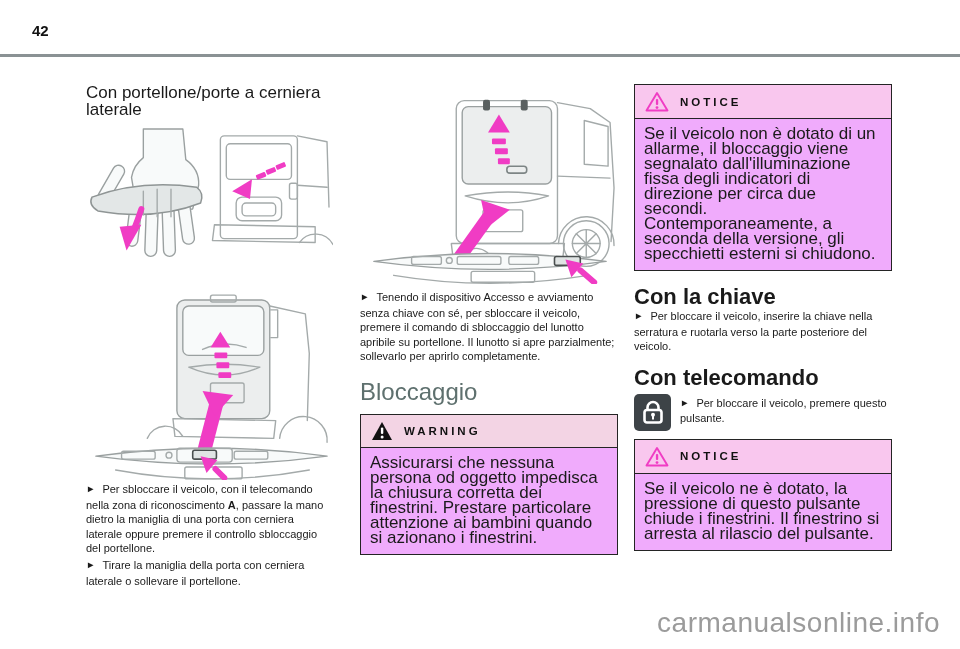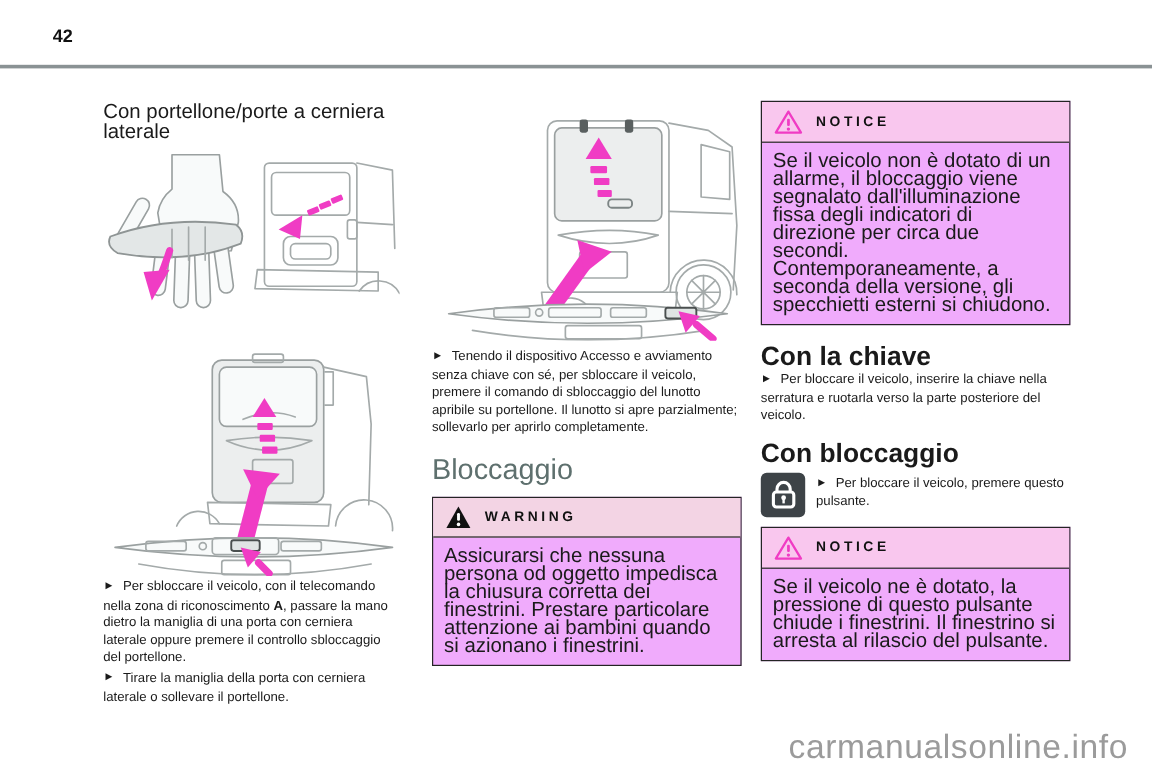--- a/index.html
+++ b/index.html
@@ -15,21 +15,21 @@
   html,body{width:960px;height:649px;}
   body{
     font-family:"Liberation Sans", sans-serif;
     background:#ffffff;
     color:#1a1a1a;
     position:relative;
     overflow:hidden;
   }
   .page{position:absolute;inset:0;background:#fff;}
   .page-number{
-    position:absolute;left:44px;top:22px;
+    position:absolute;left:32px;top:22px;
     font-size:15px;font-weight:bold;color:#111;
   }
   .header-rule{
     position:absolute;left:0;top:54px;width:960px;height:3px;
     background:var(--rule-gray);
   }
   .col{position:absolute;top:84px;}
   .col1{left:86px;width:247px;}
   .col2{left:360px;width:258px;}
   .col3{left:634px;width:258px;}
@@ -239,21 +239,21 @@
         <p>Se il veicolo non è dotato di un allarme, il bloccaggio viene segnalato dall'illuminazione fissa degli indicatori di direzione per circa due secondi.</p>
         <p>Contemporaneamente, a seconda della versione, gli specchietti esterni si chiudono.</p>
       </div>
     </div>
 
     <h2 class="subhead">Con la chiave</h2>
     <p class="body">
       <span class="blt">►</span><span>Per bloccare il veicolo, inserire la chiave nella serratura e ruotarla verso la parte posteriore del veicolo.</span>
     </p>
 
-    <h2 class="subhead" style="margin-top:13px;">Con bloccaggio</h2>
+    <h2 class="subhead" style="margin-top:13px;">Con telecomando</h2>
     <div class="lock-row">
       <span class="lock-btn">
         <svg width="24" height="26" viewBox="0 0 24 26">
           <path d="M6.5,11 V8.5 a5.5,5.5 0 0 1 11,0 V11" fill="none" stroke="#fff" stroke-width="2.6"></path>
           <rect x="3.5" y="11" width="17" height="12.5" rx="2.5" fill="none" stroke="#fff" stroke-width="2.6"></rect>
           <circle cx="12" cy="15.8" r="2" fill="#fff"></circle>
           <rect x="11" y="16.5" width="2" height="4" fill="#fff"></rect>
         </svg>
       </span>
       <p class="body">

